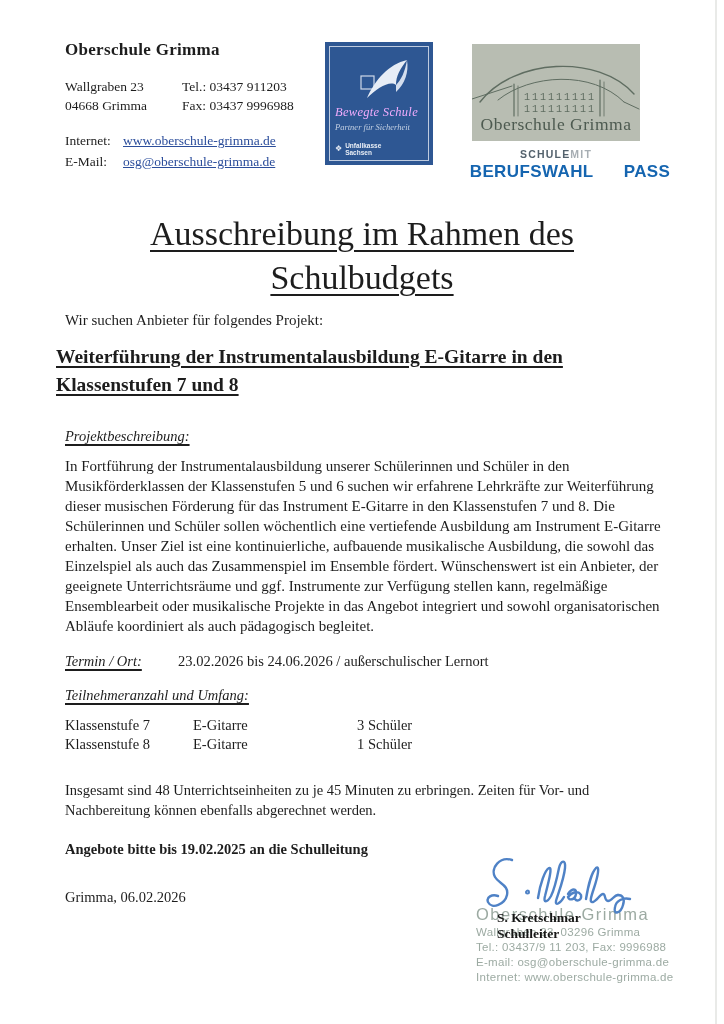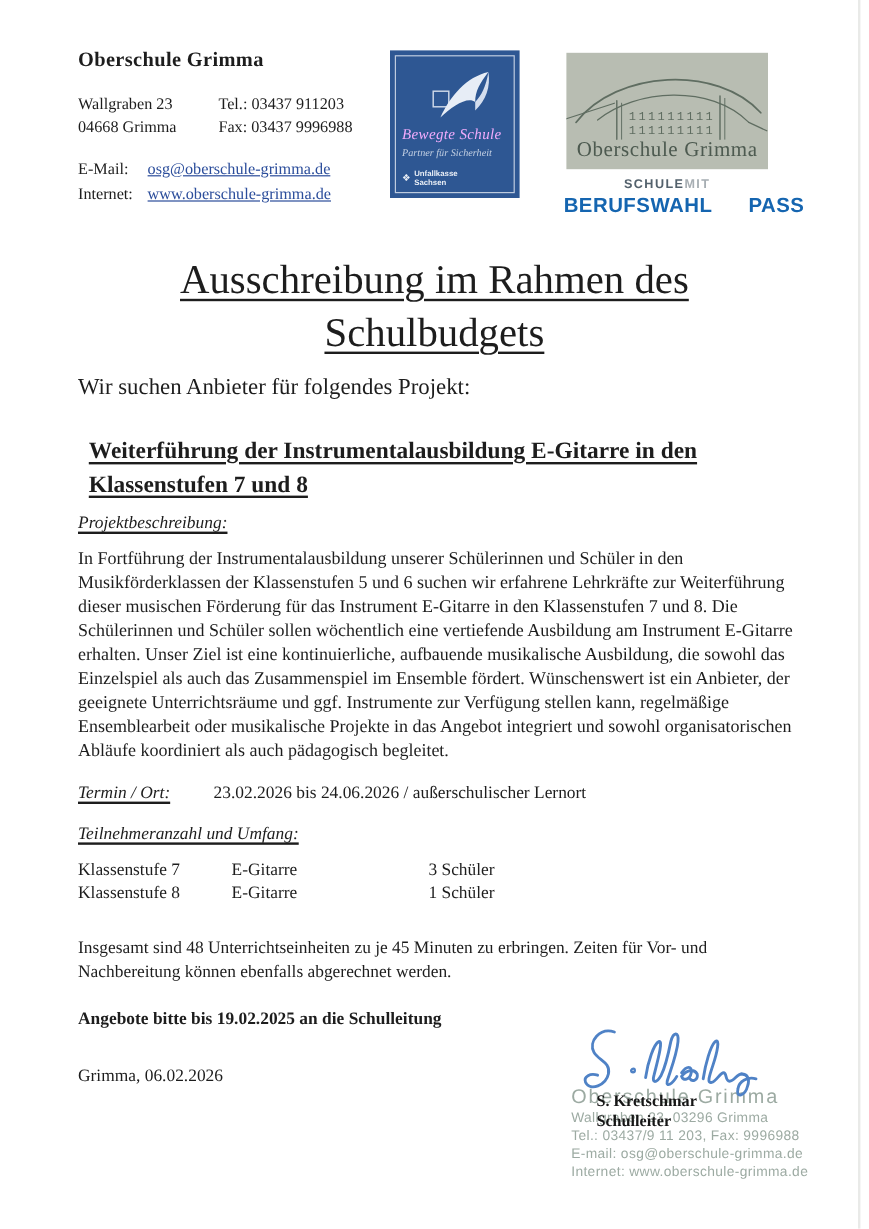--- a/index.html
+++ b/index.html
@@ -40,22 +40,22 @@
   .bwp-top .light{color:#a7aeb3;}
   .bwp-main{display:flex;align-items:center;justify-content:center;margin-top:1px;}
   .bwp-main .word{font-size:17px;font-weight:bold;color:#1565b0;letter-spacing:.4px;padding-left:28px;}
   .bwp-main svg{margin:0 1px;}
 
   
   .doc-title{position:absolute;left:0;top:212px;width:724px;text-align:center;font-size:34px;line-height:44px;}
   .u{text-decoration:underline;text-decoration-thickness:2px;text-underline-offset:5px;}
   .u-thin{text-decoration:underline;text-decoration-thickness:1.5px;text-underline-offset:3px;}
 
-  .intro{position:absolute;left:65px;top:312px;font-size:19px;}
-  .proj-title{position:absolute;left:74px;top:343px;width:610px;font-size:19.5px;font-weight:bold;line-height:28px;margin-top:20px;}
+  .intro{position:absolute;left:65px;top:312px;font-size:15px;}
+  .proj-title{position:absolute;left:56px;top:343px;width:610px;font-size:19.5px;font-weight:bold;line-height:28px;}
   .desc-label{position:absolute;left:65px;top:428px;font-size:14.5px;font-style:italic;}
   .desc-body{position:absolute;left:65px;top:456px;width:612px;font-size:15px;line-height:20px;}
 
   .termin-row{position:absolute;left:65px;top:653px;display:flex;font-size:14.5px;}
   .termin-row .lbl{width:113px;font-style:italic;}
   .part-label{position:absolute;left:65px;top:687px;font-size:14.5px;font-style:italic;}
   .part-table{position:absolute;left:65px;top:716px;width:470px;font-size:14.5px;line-height:19px;}
   .part-row{display:flex;}
   .part-row .g{width:128px;}
   .part-row .s{width:164px;}
@@ -85,26 +85,26 @@
       <span class="c1">Wallgraben 23</span>
       <span>Tel.: 03437 911203</span>
     </div>
     <div class="addr-row">
       <span class="c1">04668 Grimma</span>
       <span>Fax: 03437 9996988</span>
     </div>
   </div>
   <div class="contact">
     <div class="contact-row">
+      <span class="c1">Internet:</span>
+      <span class="doc-link">www.oberschule-grimma.de</span>
+    </div>
+    <div class="contact-row">
       <span class="c1">E-Mail:</span>
       <span class="doc-link">osg@oberschule-grimma.de</span>
-    </div>
-    <div class="contact-row">
-      <span class="c1">Internet:</span>
-      <span class="doc-link">www.oberschule-grimma.de</span>
     </div>
   </div>
 </div>
 
 <div class="bw-logo">
   <div class="bw-inner"></div>
   <svg class="bw-swoosh" width="64" height="56" viewBox="0 0 64 56">
     <rect x="12" y="26" width="13" height="13" fill="none" stroke="rgba(235,240,248,.85)" stroke-width="1.2"></rect>
     <path d="M18,48 C26,30 40,14 58,10 C51,19 47,26 47,35 C41,30 28,38 18,48 Z" fill="#e7edf6"></path>
     <path d="M47,35 C52,30 56,22 58,10 C60,22 56,34 47,42 Z" fill="#d4deee"></path>

